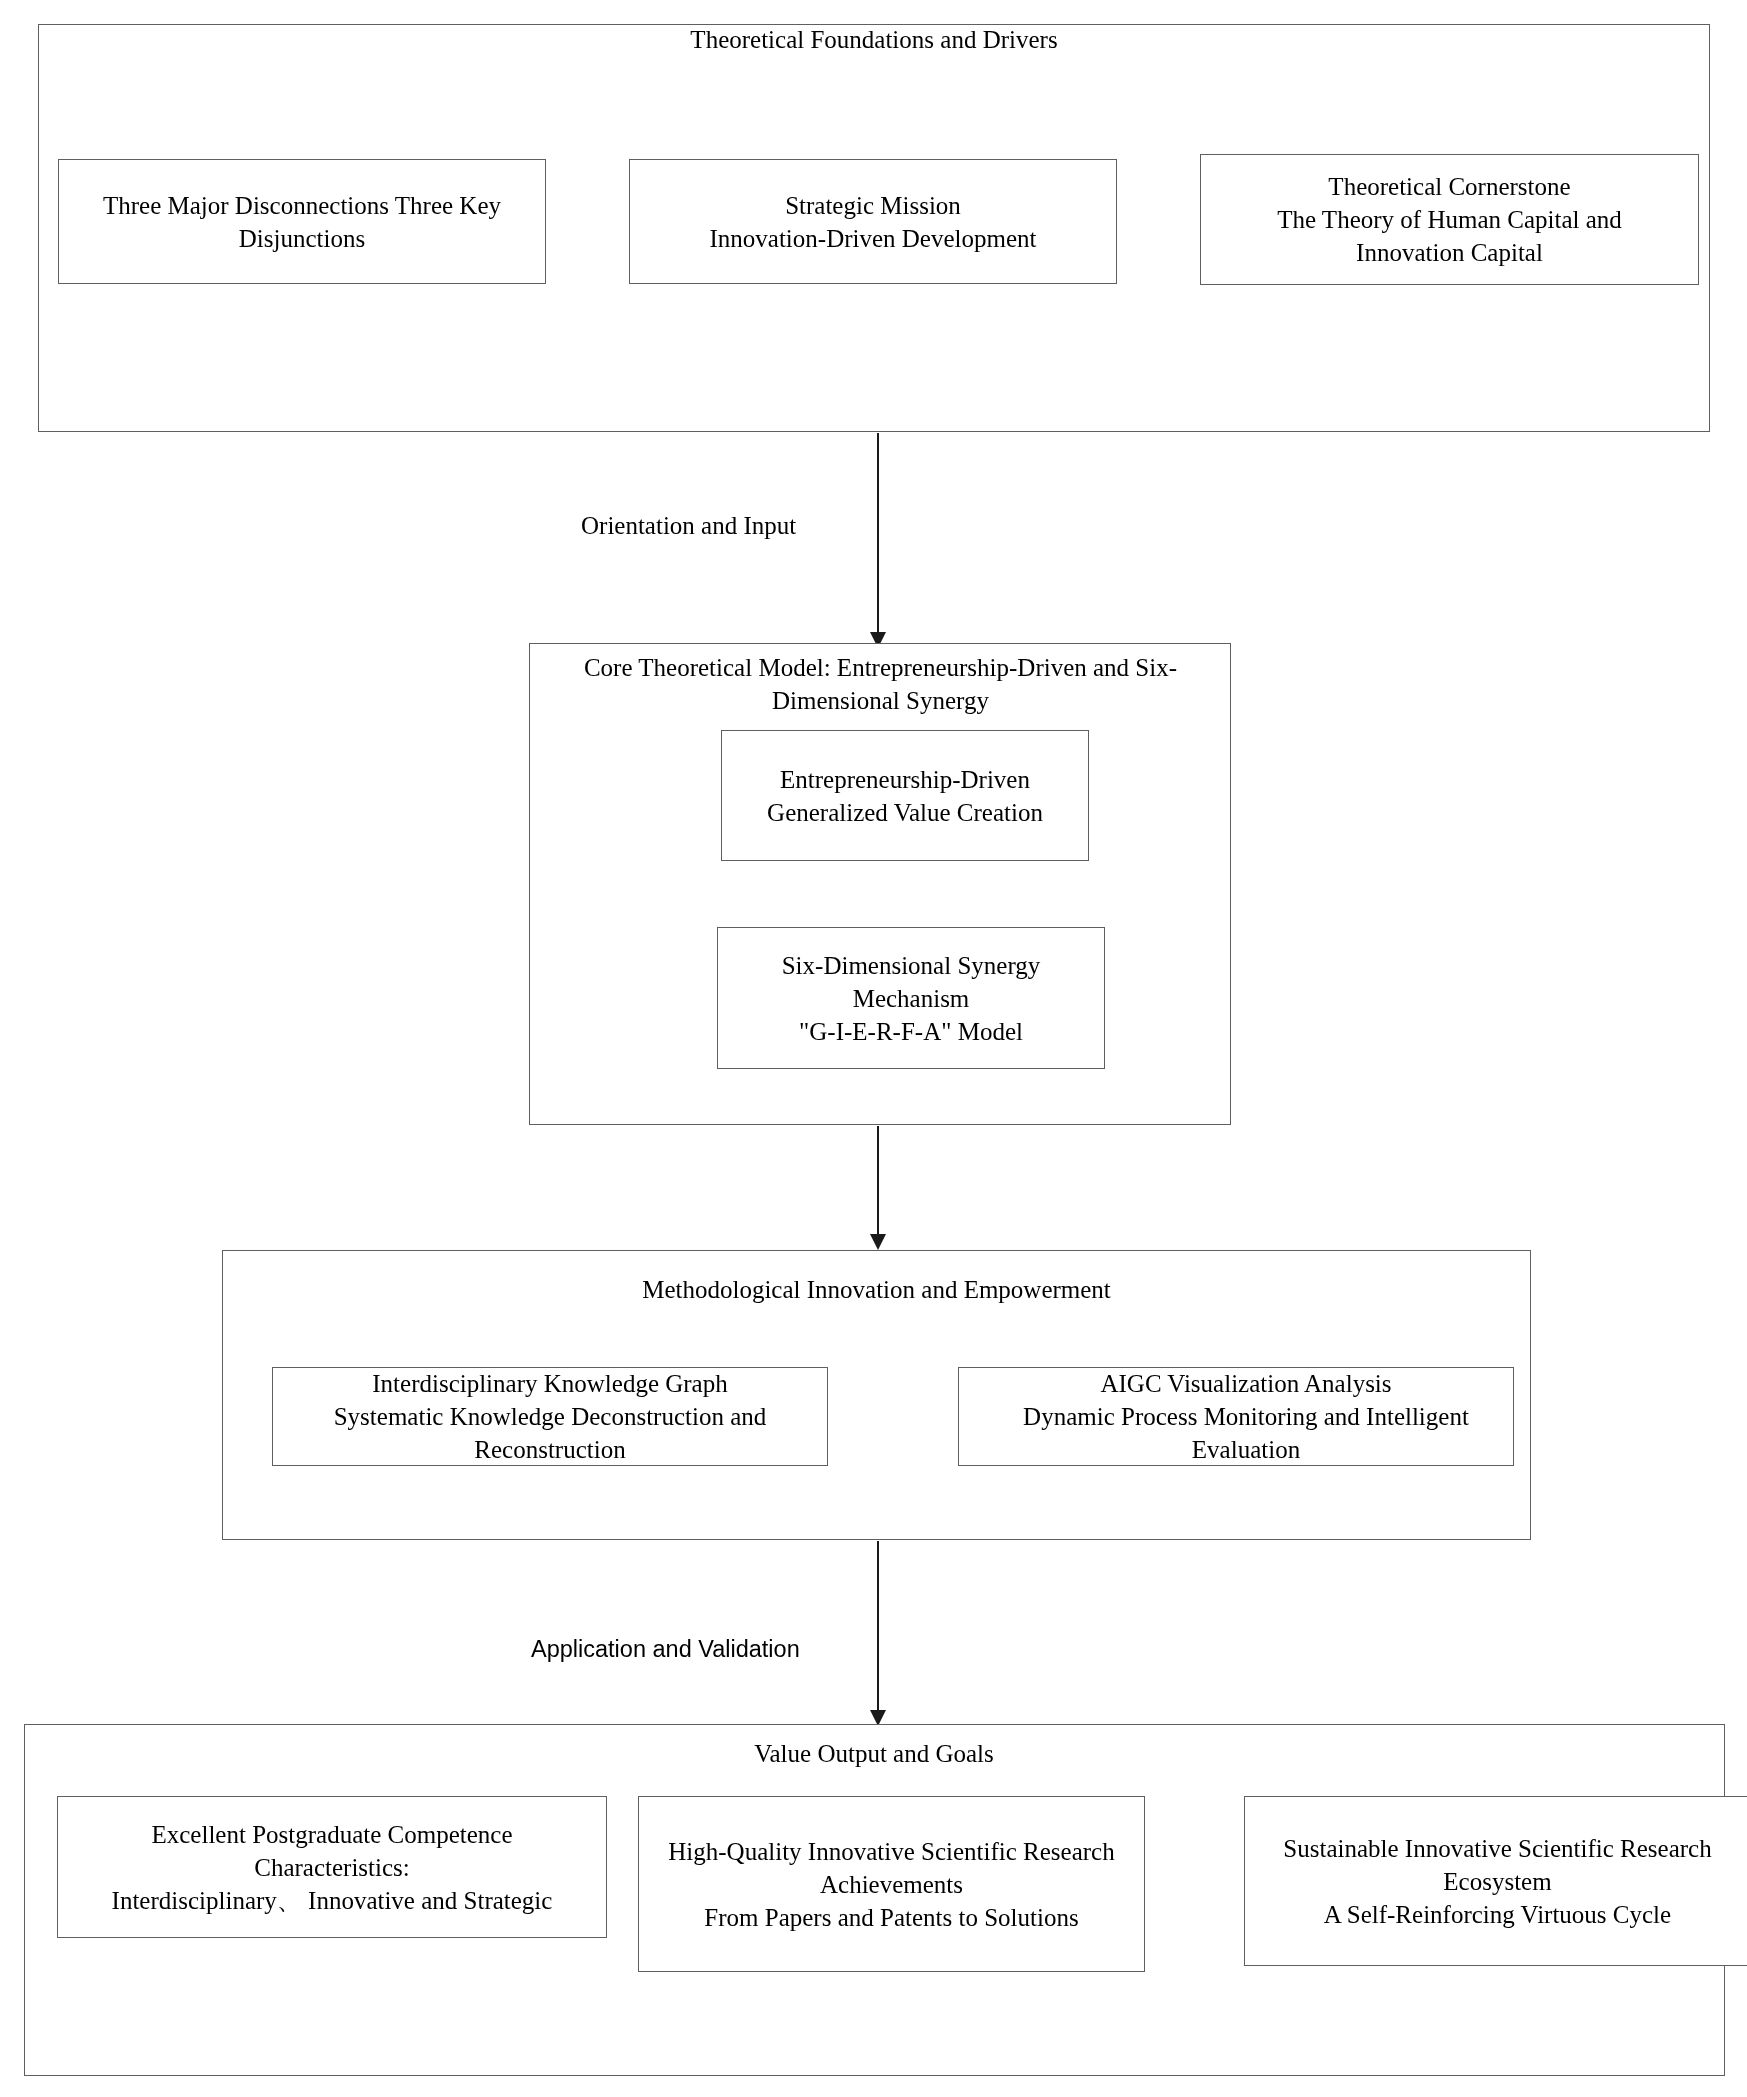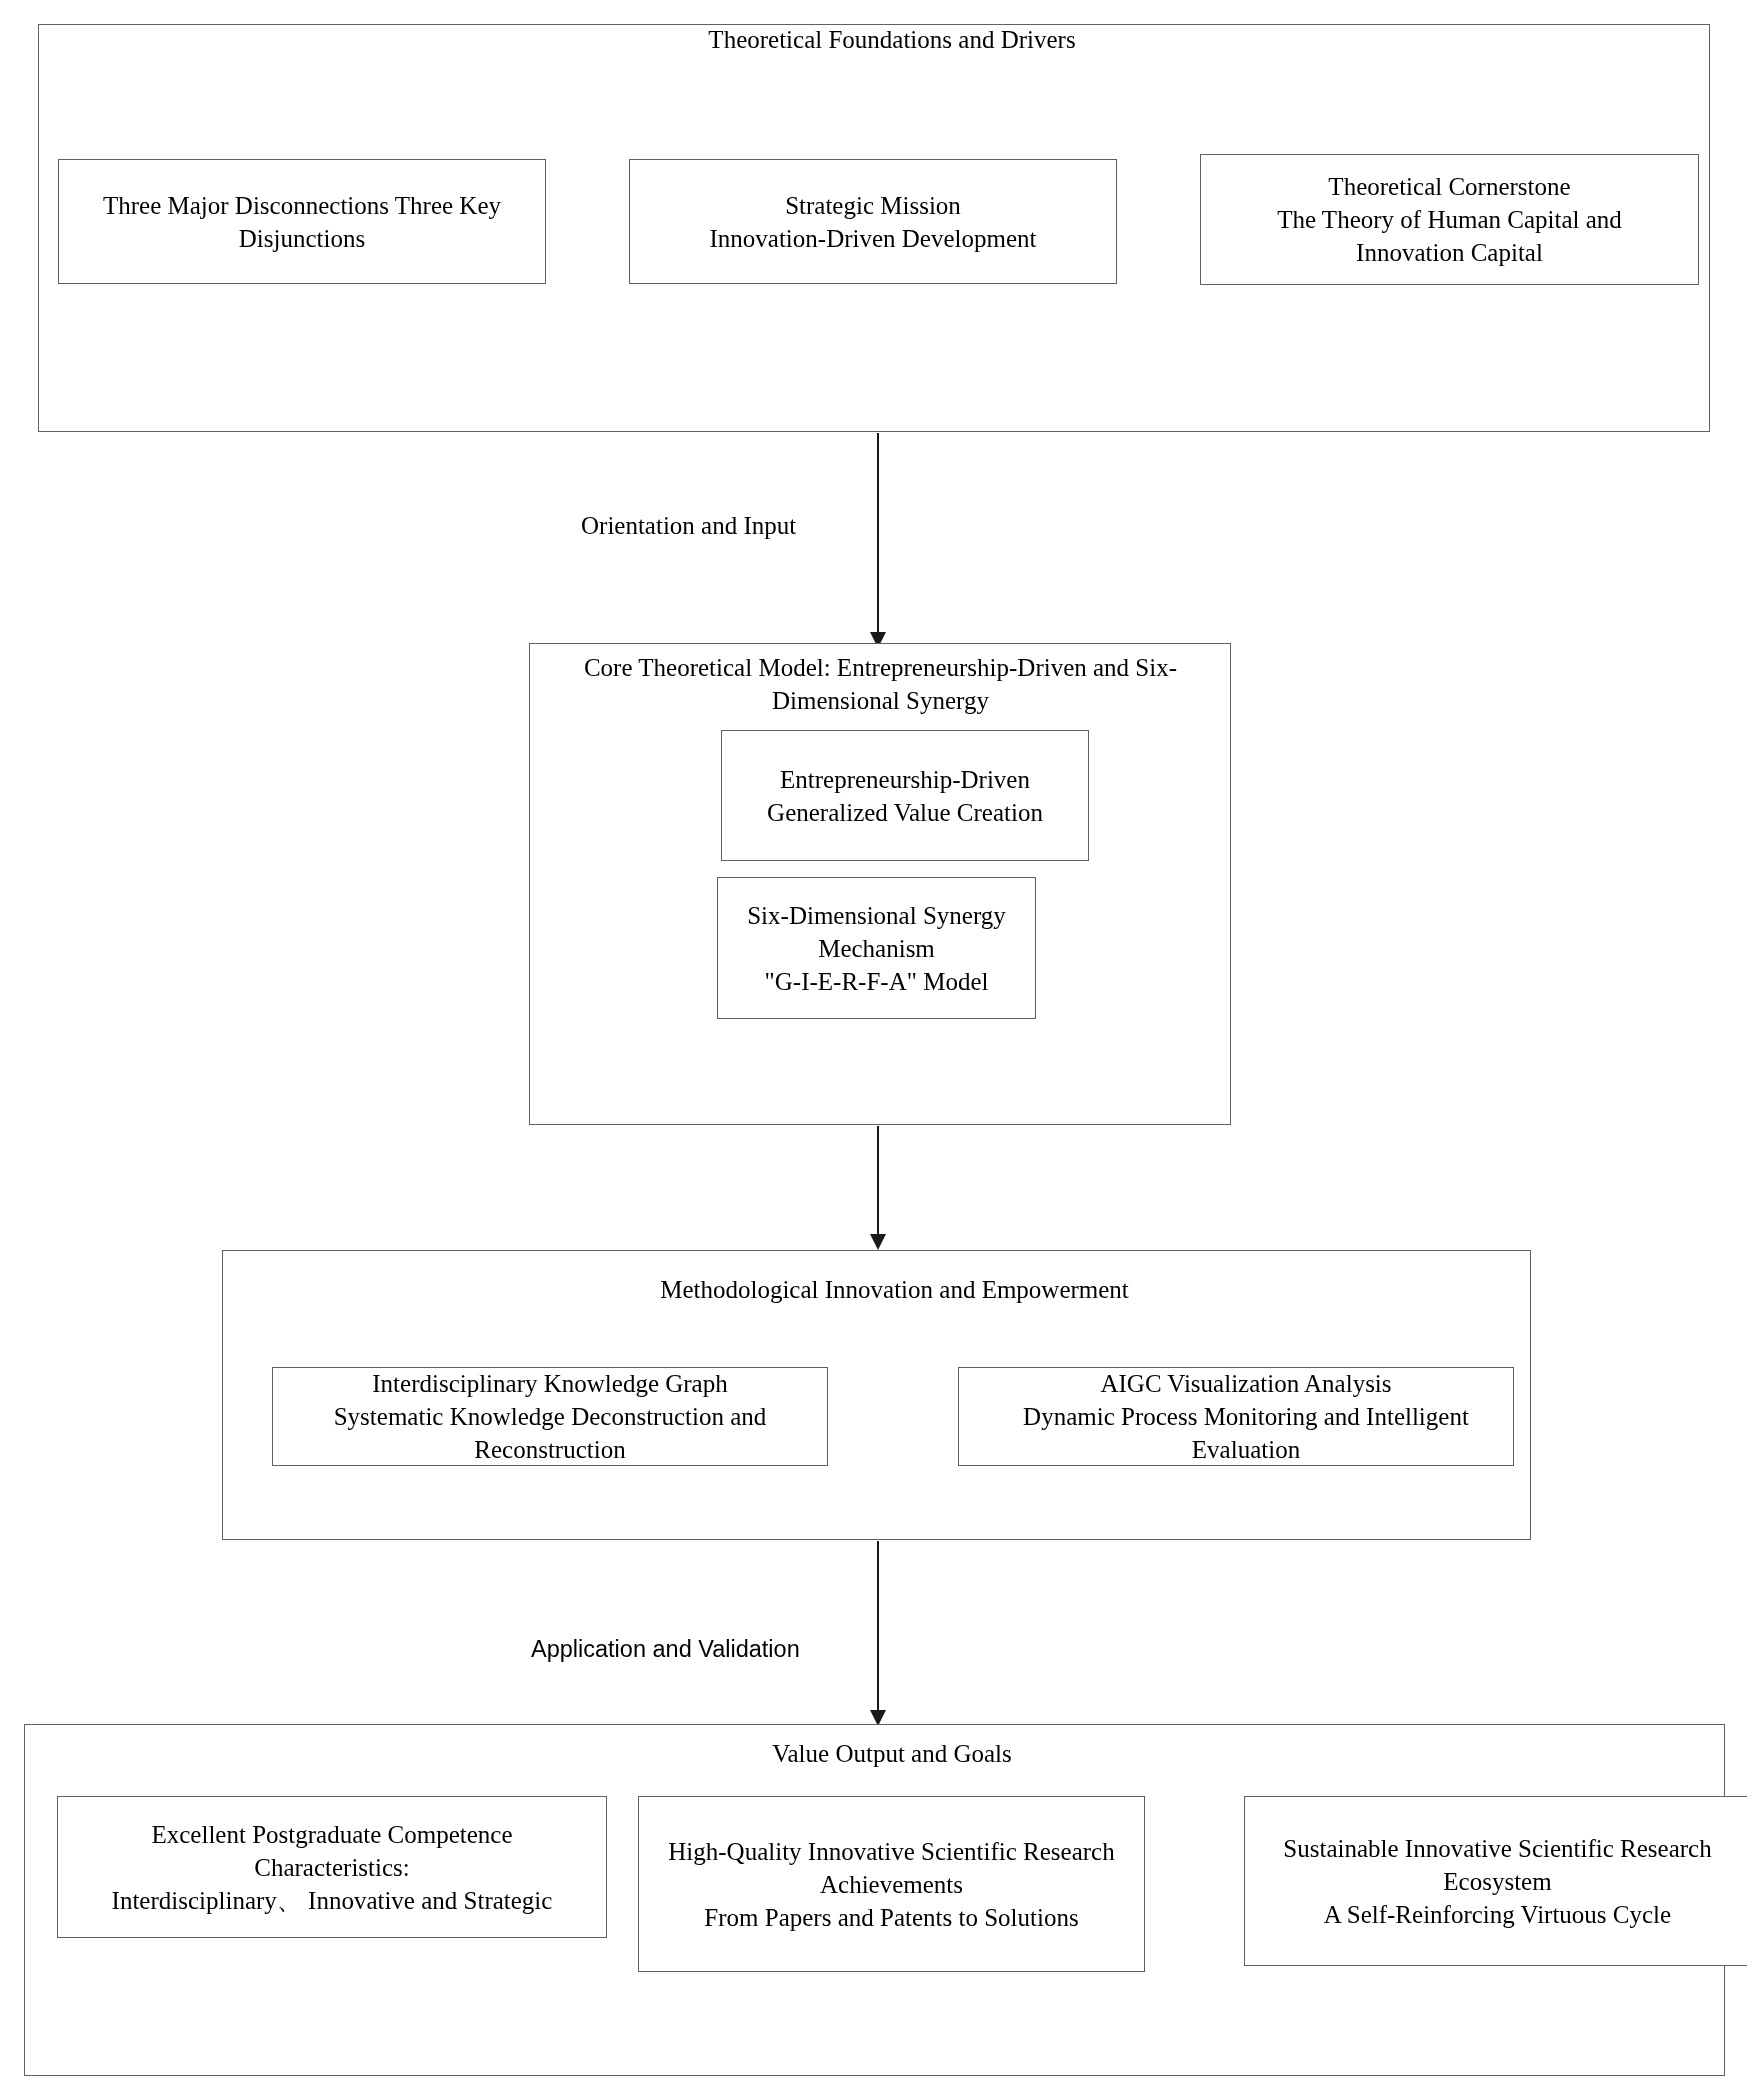--- a/index.html
+++ b/index.html
@@ -35,21 +35,20 @@
     align-items: center;
     justify-content: center;
     text-align: center;
   }
   .section-title {
     position: absolute;
     text-align: center;
     font-size: 25px;
     line-height: 1.30;
     white-space: nowrap;
-    padding-left: 18px;
   }
   .model-title {
     position: absolute;
     text-align: center;
     font-size: 25px;
     line-height: 1.32;
   }
   .node-text {
     font-size: 25px;
     line-height: 1.32;
@@ -123,21 +122,21 @@
 
   <div class="container-box" style="left:529px; top:643px; width:702px; height:482px;"></div>
 
   <div class="model-title" style="left:548px; top:651px; width:665px;">Core Theoretical Model: Entrepreneurship-Driven and Six-Dimensional Synergy</div>
 
   <div class="node-box" style="left:721px; top:730px; width:368px; height:131px;">
     <span class="node-text">Entrepreneurship-Driven
 Generalized Value Creation</span>
   </div>
 
-  <div class="node-box" style="left:717px; top:877px; width:319px; height:142px;">
+  <div class="node-box" style="left:717px; top:927px; width:388px; height:142px;">
     <span class="node-text">Six-Dimensional Synergy
 Mechanism
 "G-I-E-R-F-A" Model</span>
   </div>
 
   <div class="arrow" style="left:862px; top:1126px; width:32px; height:124px;">
     <div class="shaft" style="height:108px;"></div>
     <div class="head"></div>
   </div>
   <div class="edge-label serif" style="left:593px; top:1162px;"></div>

